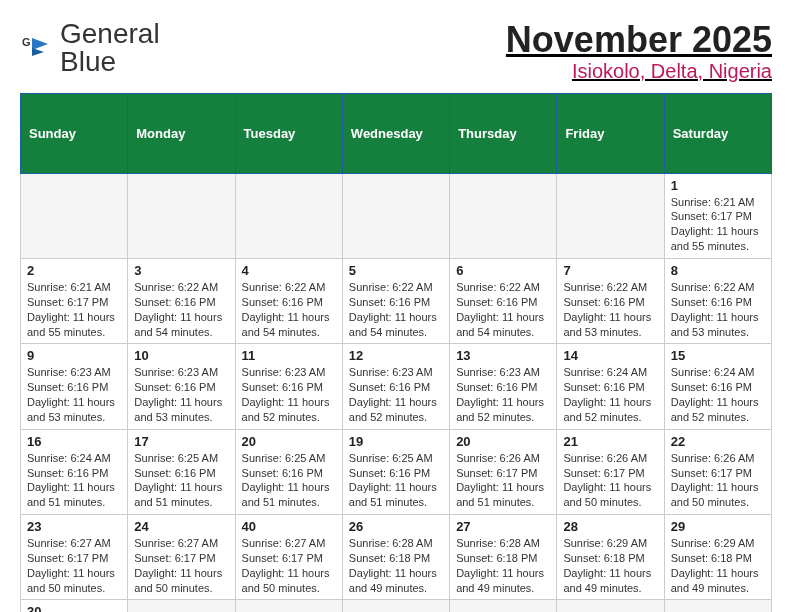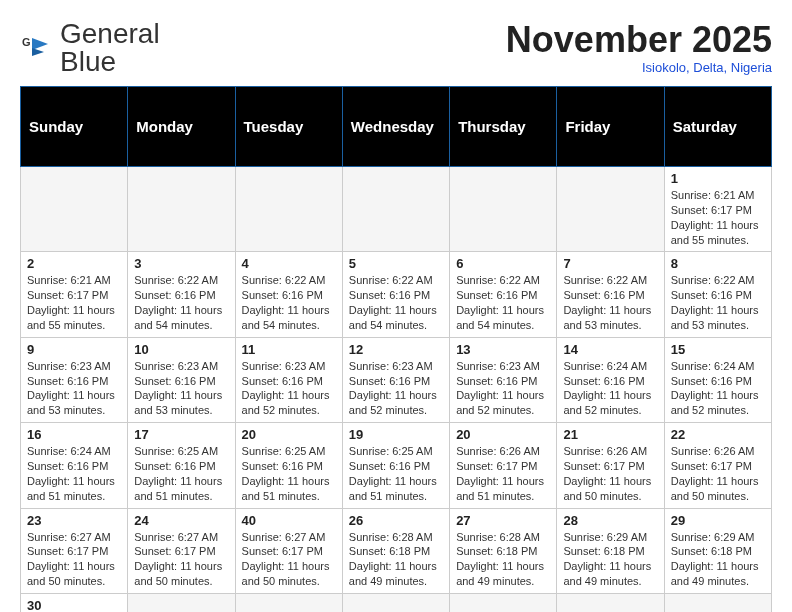--- a/index.html
+++ b/index.html
@@ -39,44 +39,45 @@
       font-weight: normal;
     }
 
     .logo-icon {
       width: 36px;
       height: 36px;
     }
 
     .title-block {
       text-align: right;
+      text-decoration: underline;
     }
 
     .month-title {
       font-size: 36px;
       font-weight: bold;
       color: #222;
       line-height: 1.1;
     }
 
     .location {
-      font-size: 13px;
-      color: #1d4ed8;
+      font-size: 20px;
+      color: #be185d;
     }
 
     .calendar {
       width: 100%;
       border-collapse: collapse;
       border: 1px solid #ccc;
     }
 
     .calendar th {
-      background-color: #000000;
+      background-color: #15803d;
       color: #fff;
-      font-size: 15px;
+      font-size: 13px;
       font-weight: bold;
       padding: 6px 8px;
       text-align: left;
       border: 1px solid #1a5fa0;
     }
 
     .calendar td {
       vertical-align: top;
       border: 1px solid #ccc;
       padding: 4px 6px;

